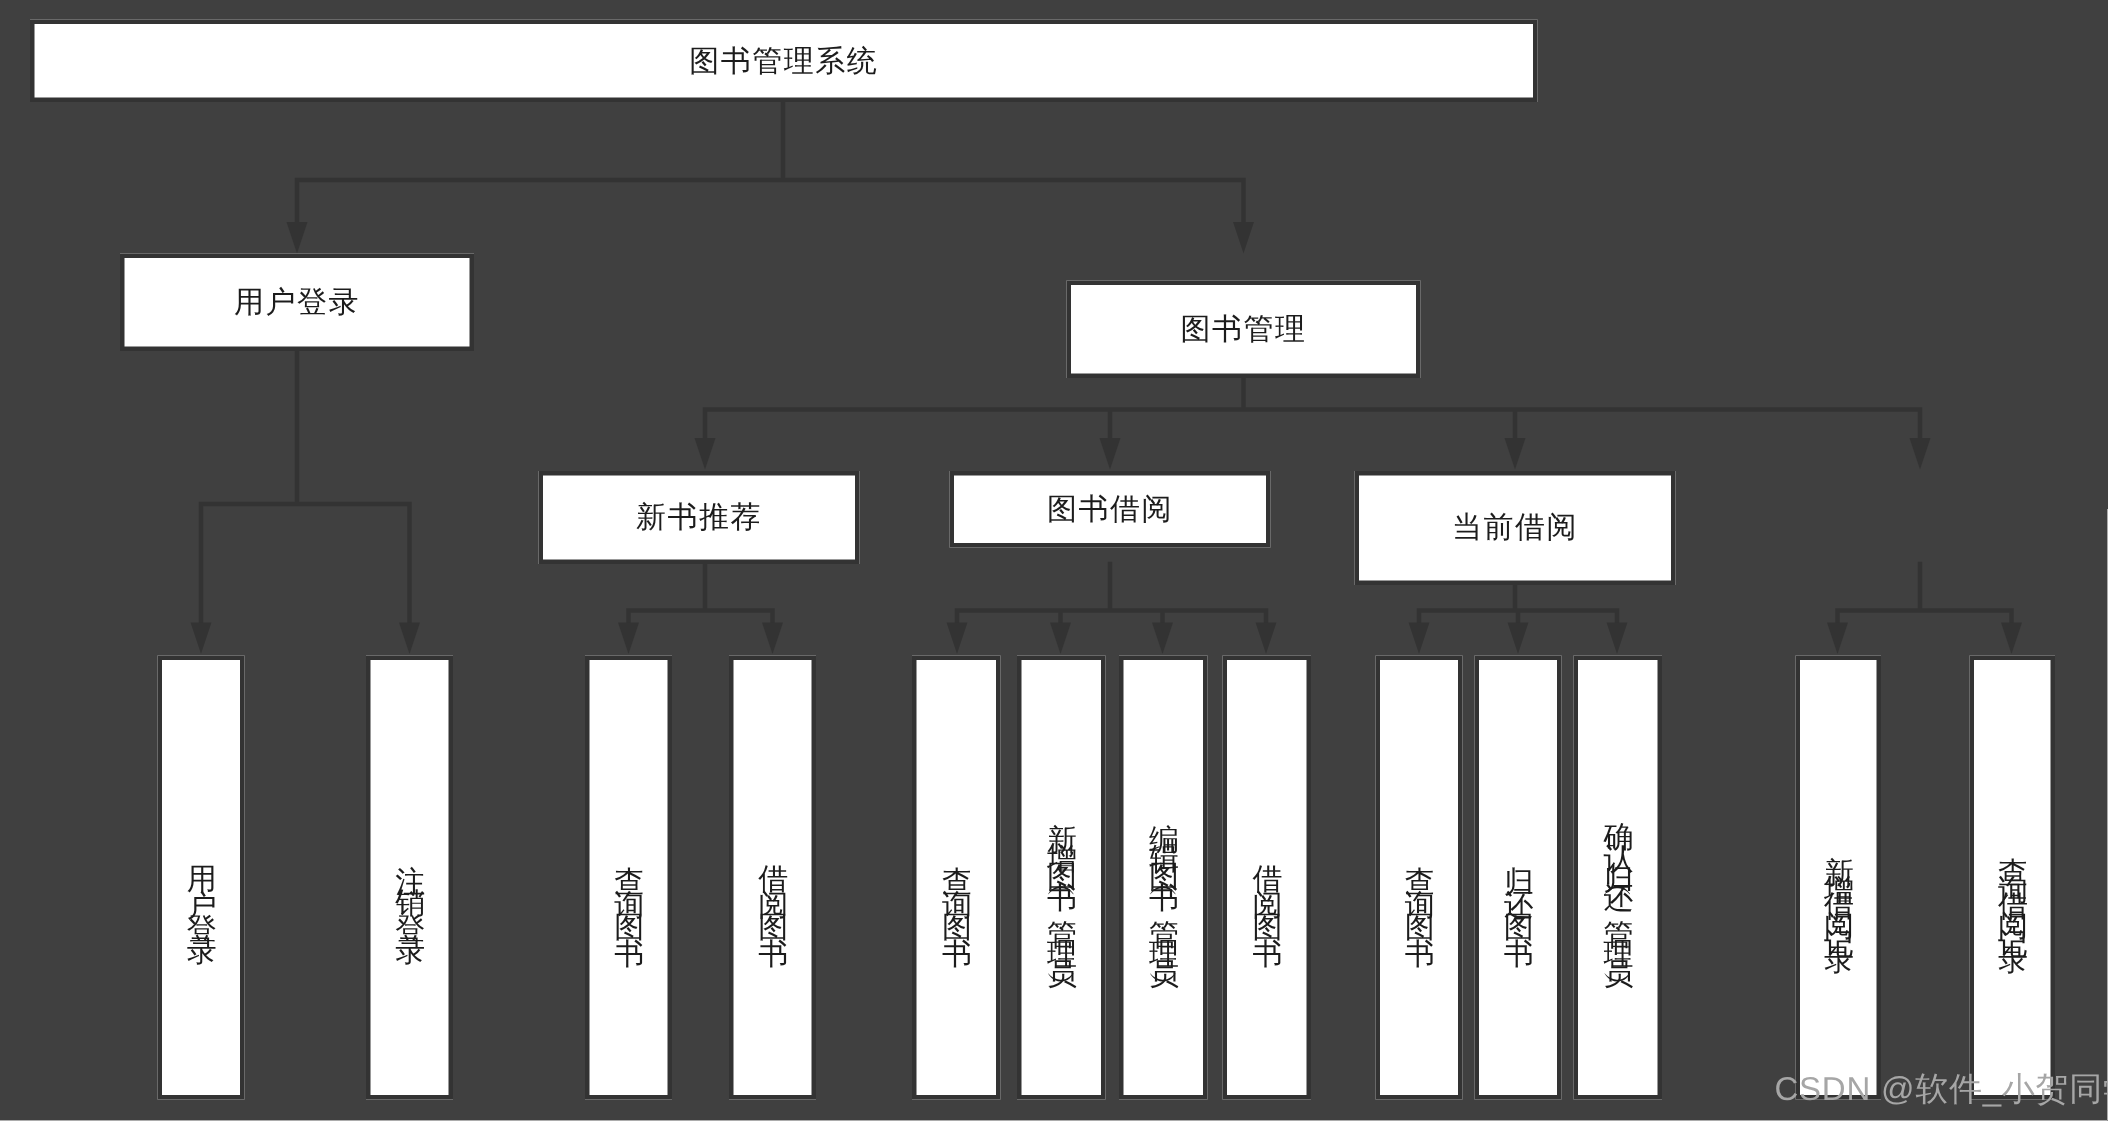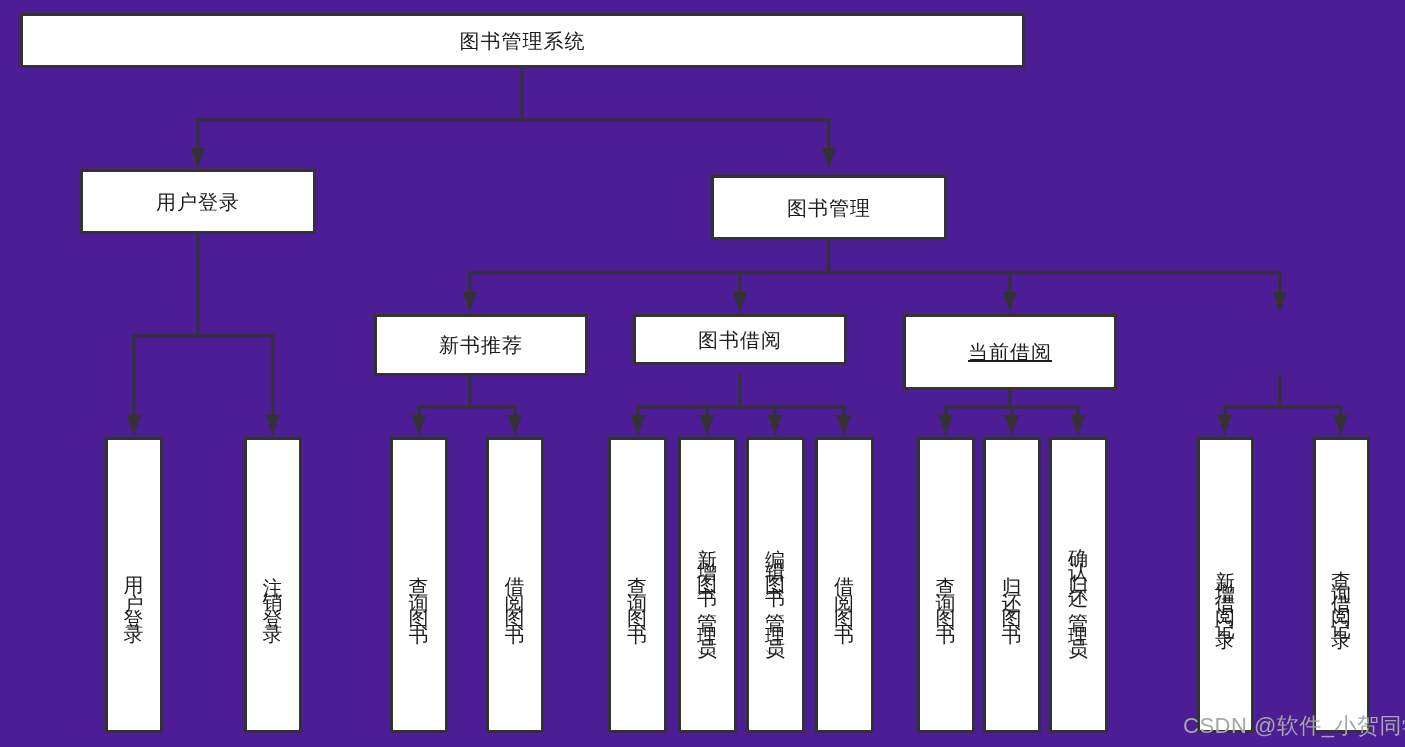--- a/index.html
+++ b/index.html
@@ -1,17 +1,17 @@
 <!DOCTYPE html>
 <html><head>
 <meta charset="utf-8">
 <style>
   html,body{margin:0;padding:0;background:#ffffff;}
   .canvas{
-    position:relative;width:1405px;height:747px;background:#4c1d95;
+    position:relative;width:1405px;height:747px;background:#404040;
     font-family:"Liberation Sans",sans-serif;overflow:hidden;
   }
   .connectors{position:absolute;left:0;top:0;width:1405px;height:747px;}
   .box{
     position:absolute;box-sizing:border-box;background:#ffffff;
     border:3px solid #333333;color:#1c1c1c;
     display:flex;align-items:center;justify-content:center;
     font-size:20px;line-height:1.2;
   }
   .h .label{letter-spacing:1px;white-space:nowrap;}
@@ -58,31 +58,31 @@
       <polygon points="1334,415 1348,415 1341,436" fill="#333333"></polygon>
     </svg>
 
   <div class="box h" style="left:20px;top:13px;width:1005px;height:55px;">
     <span class="label">图书管理系统</span>
   </div>
 
   <div class="box h" style="left:80px;top:169px;width:236px;height:65px;">
     <span class="label">用户登录</span>
   </div>
-  <div class="box h" style="left:711px;top:175px;width:236px;height:65px;">
+  <div class="box h" style="left:711px;top:187px;width:236px;height:65px;">
     <span class="label">图书管理</span>
   </div>
 
-  <div class="box h" style="left:374px;top:314px;width:214px;height:62px;">
+  <div class="box h" style="left:359px;top:314px;width:214px;height:62px;">
     <span class="label">新书推荐</span>
   </div>
   <div class="box h" style="left:633px;top:314px;width:214px;height:51px;">
     <span class="label">图书借阅</span>
   </div>
-  <div class="box h" style="left:903px;top:314px;width:214px;height:76px;text-decoration:underline;">
+  <div class="box h" style="left:903px;top:314px;width:214px;height:76px;">
     <span class="label">当前借阅</span>
   </div>
 
   <div class="box leaf" style="left:105px;top:437px;width:58px;height:296px;">
     <span class="label">用户登录</span>
   </div>
   <div class="box leaf" style="left:244px;top:437px;width:58px;height:296px;">
     <span class="label">注销登录</span>
   </div>
 

